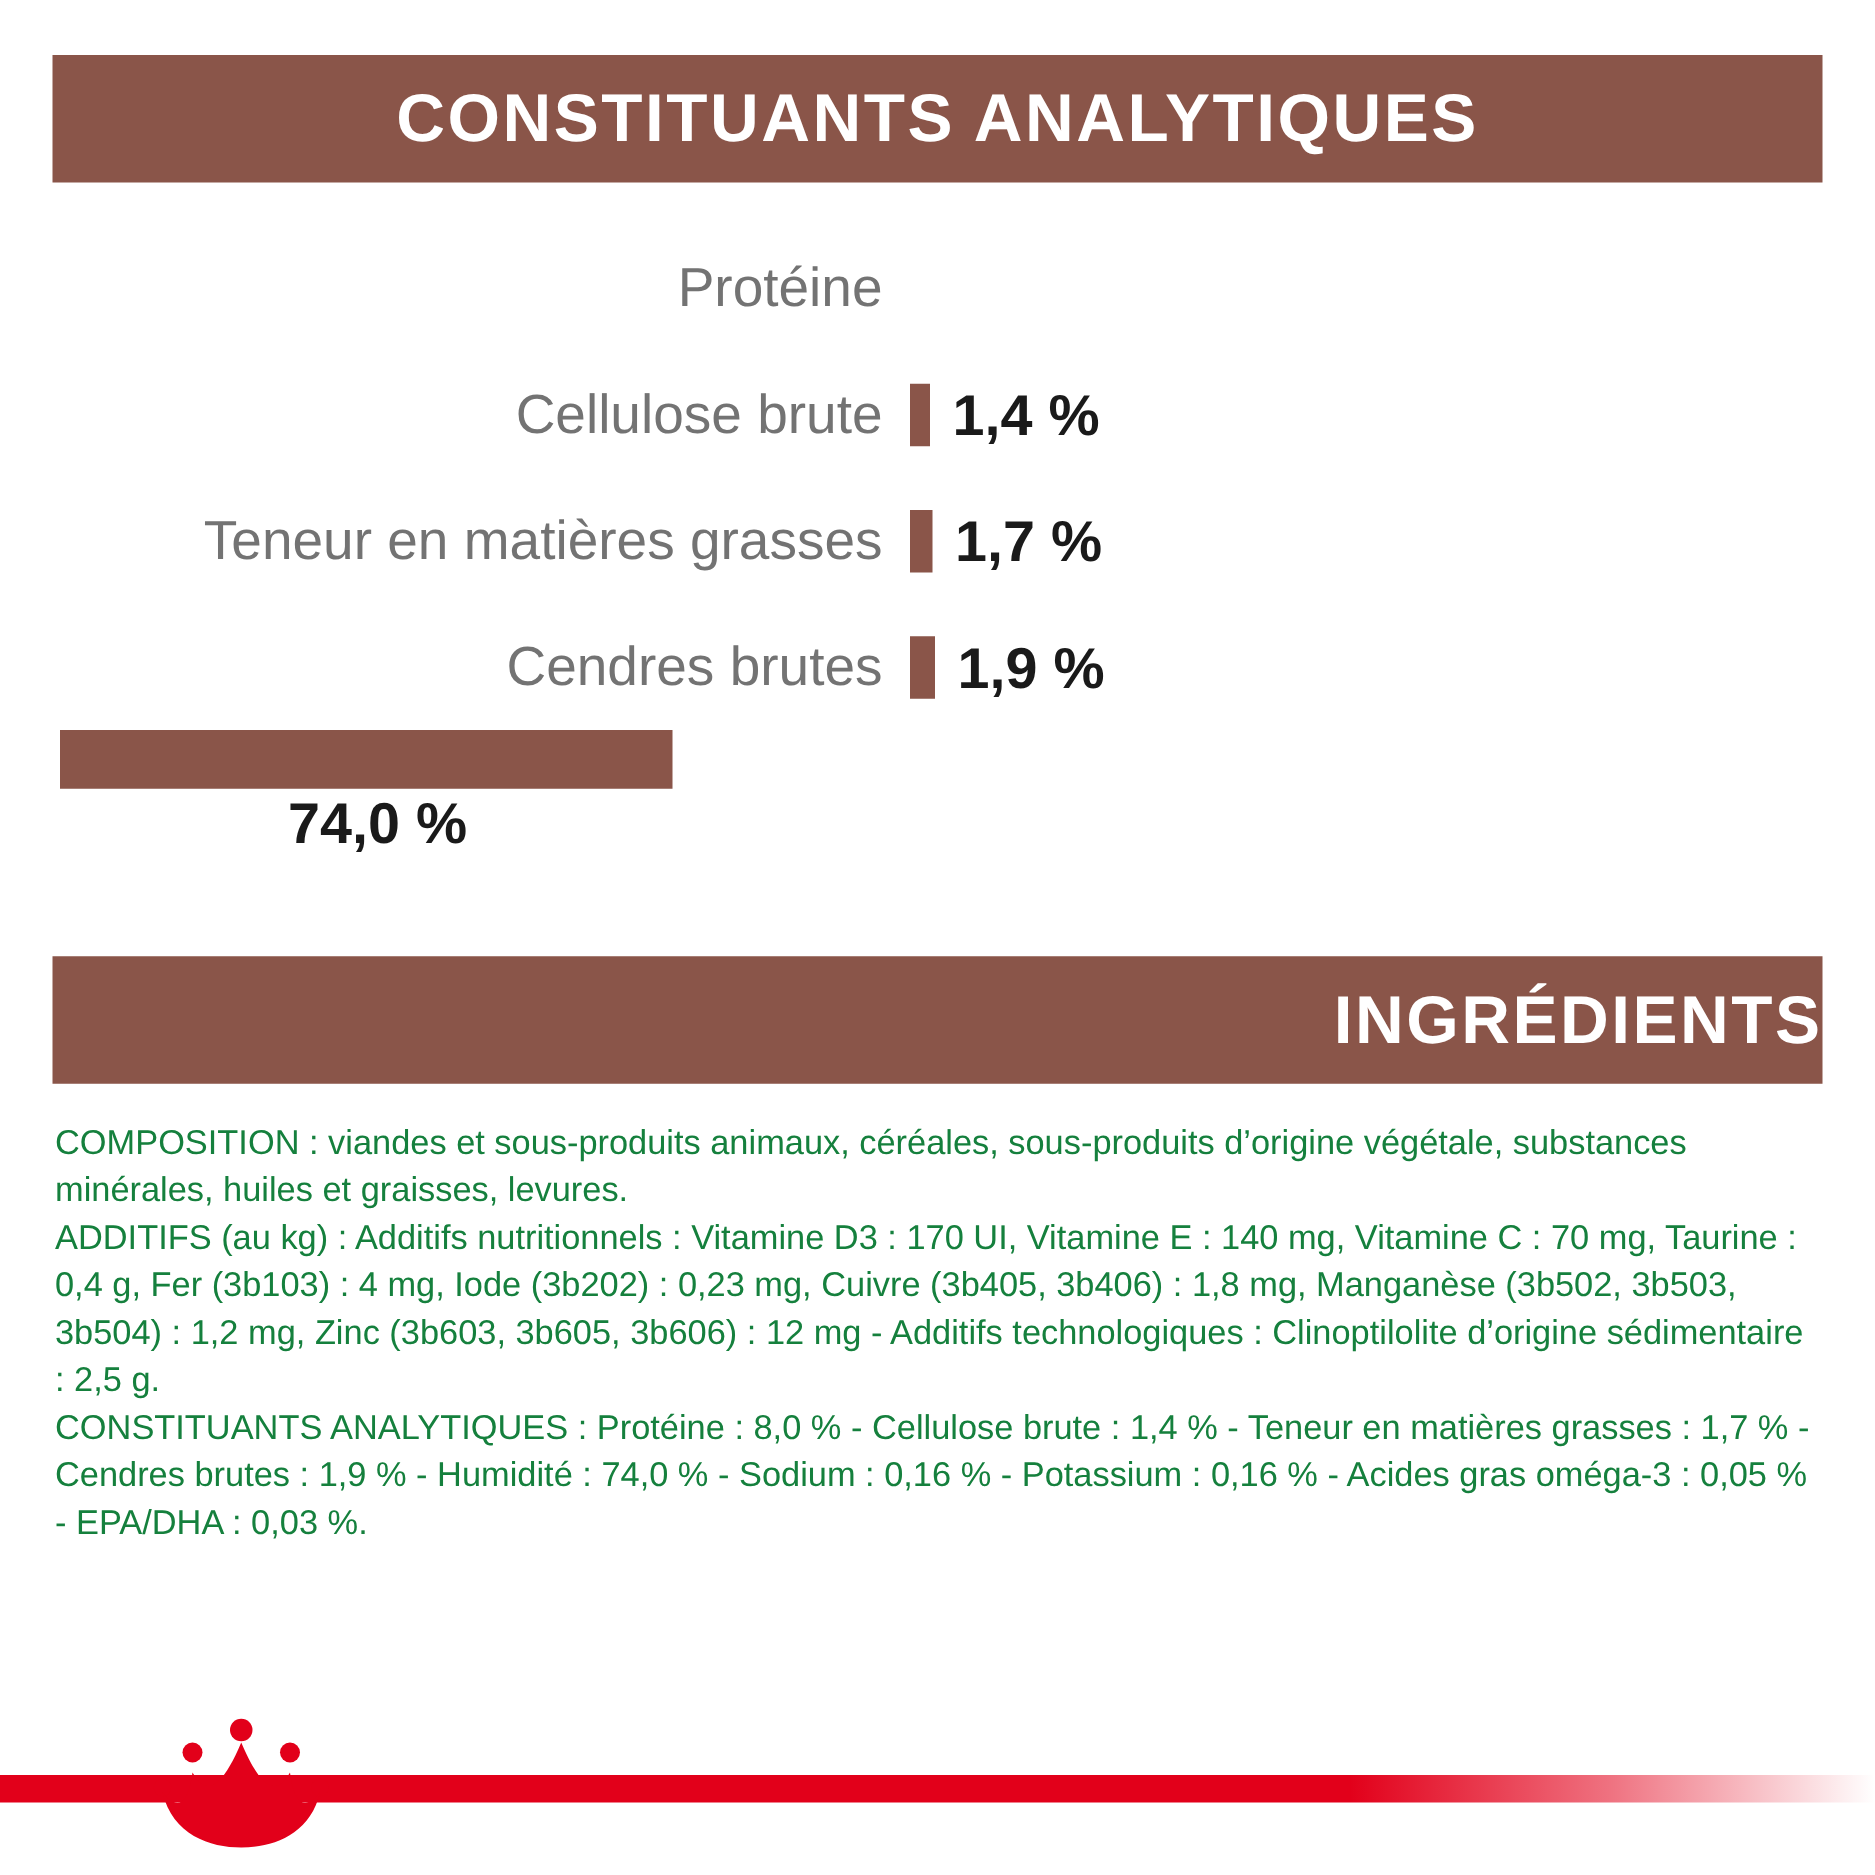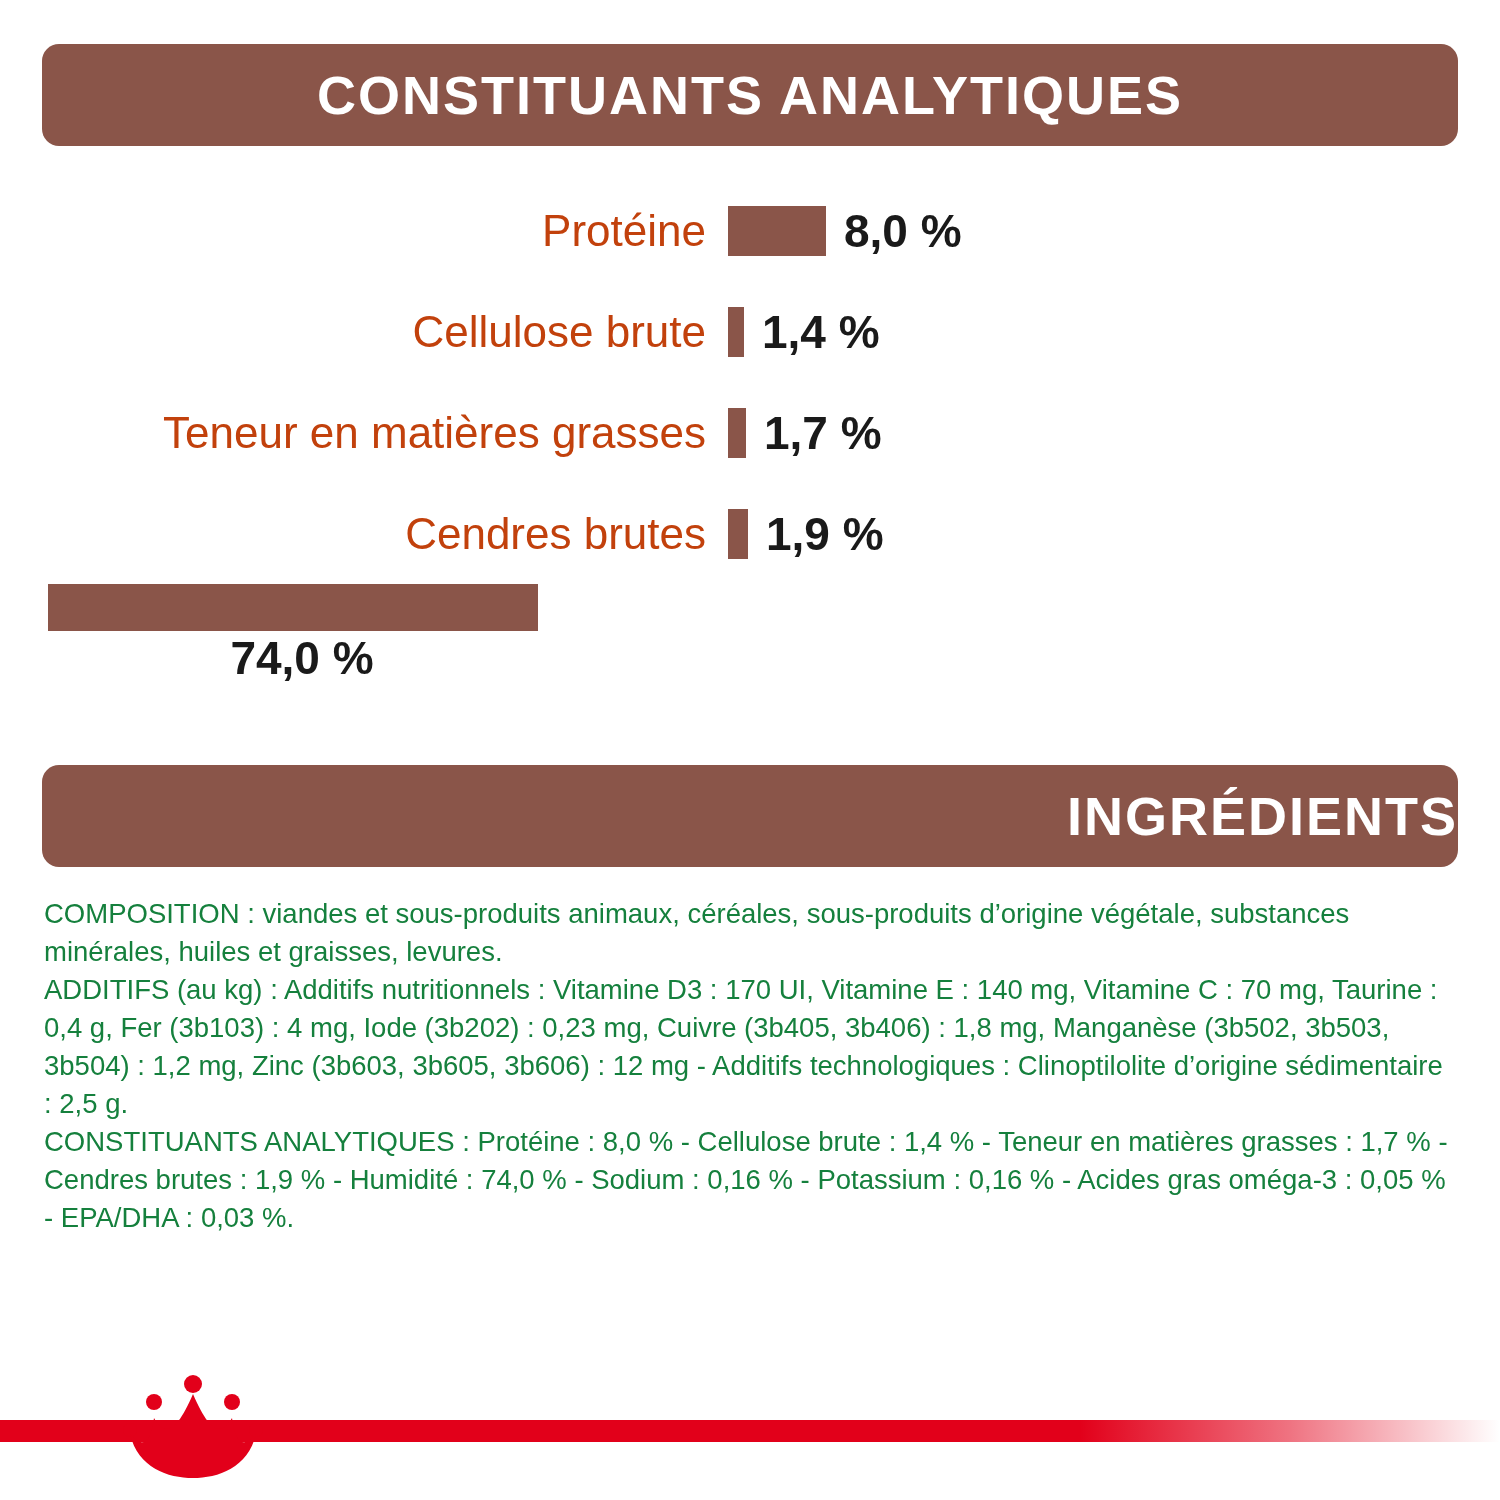--- a/index.html
+++ b/index.html
@@ -22,21 +22,20 @@
     height: 1500px;
   }
 
   
   .section-bar {
     background: #8a5549;
     color: #ffffff;
     text-align: center;
     font-weight: bold;
     letter-spacing: 2px;
-    border-radius: 17px;
   }
   #analytics-header-bar {
     position: absolute;
     left: 42px;
     top: 44px;
     width: 1416px;
     height: 102px;
     line-height: 102px;
     font-size: 54px;
   }
@@ -62,21 +61,21 @@
   .chart-row {
     display: flex;
     align-items: center;
     height: 101px;
   }
   .row-label {
     width: 686px;
     text-align: right;
     padding-right: 22px;
     font-size: 44px;
-    color: #c2410c;
+    color: #737373;
     white-space: nowrap;
     box-sizing: border-box;
   }
   .row-bar-wrap {
     width: 502px;
     display: flex;
     align-items: center;
     height: 100%;
   }
   .row-bar {
@@ -129,24 +128,20 @@
 <body>
 
 <div class="page">
 
   <div class="section-bar" id="analytics-header-bar">CONSTITUANTS ANALYTIQUES</div>
 
   <div id="nutrition-chart">
 
     <div class="chart-row">
       <div class="row-label">Protéine</div>
-      <div class="row-bar-wrap">
-        <div class="row-bar" style="width:98px"></div>
-        <div class="row-value">8,0 %</div>
-      </div>
     </div>
 
     <div class="chart-row">
       <div class="row-label">Cellulose brute</div>
       <div class="row-bar-wrap">
         <div class="row-bar" style="width:16px"></div>
         <div class="row-value">1,4 %</div>
       </div>
     </div>
 

